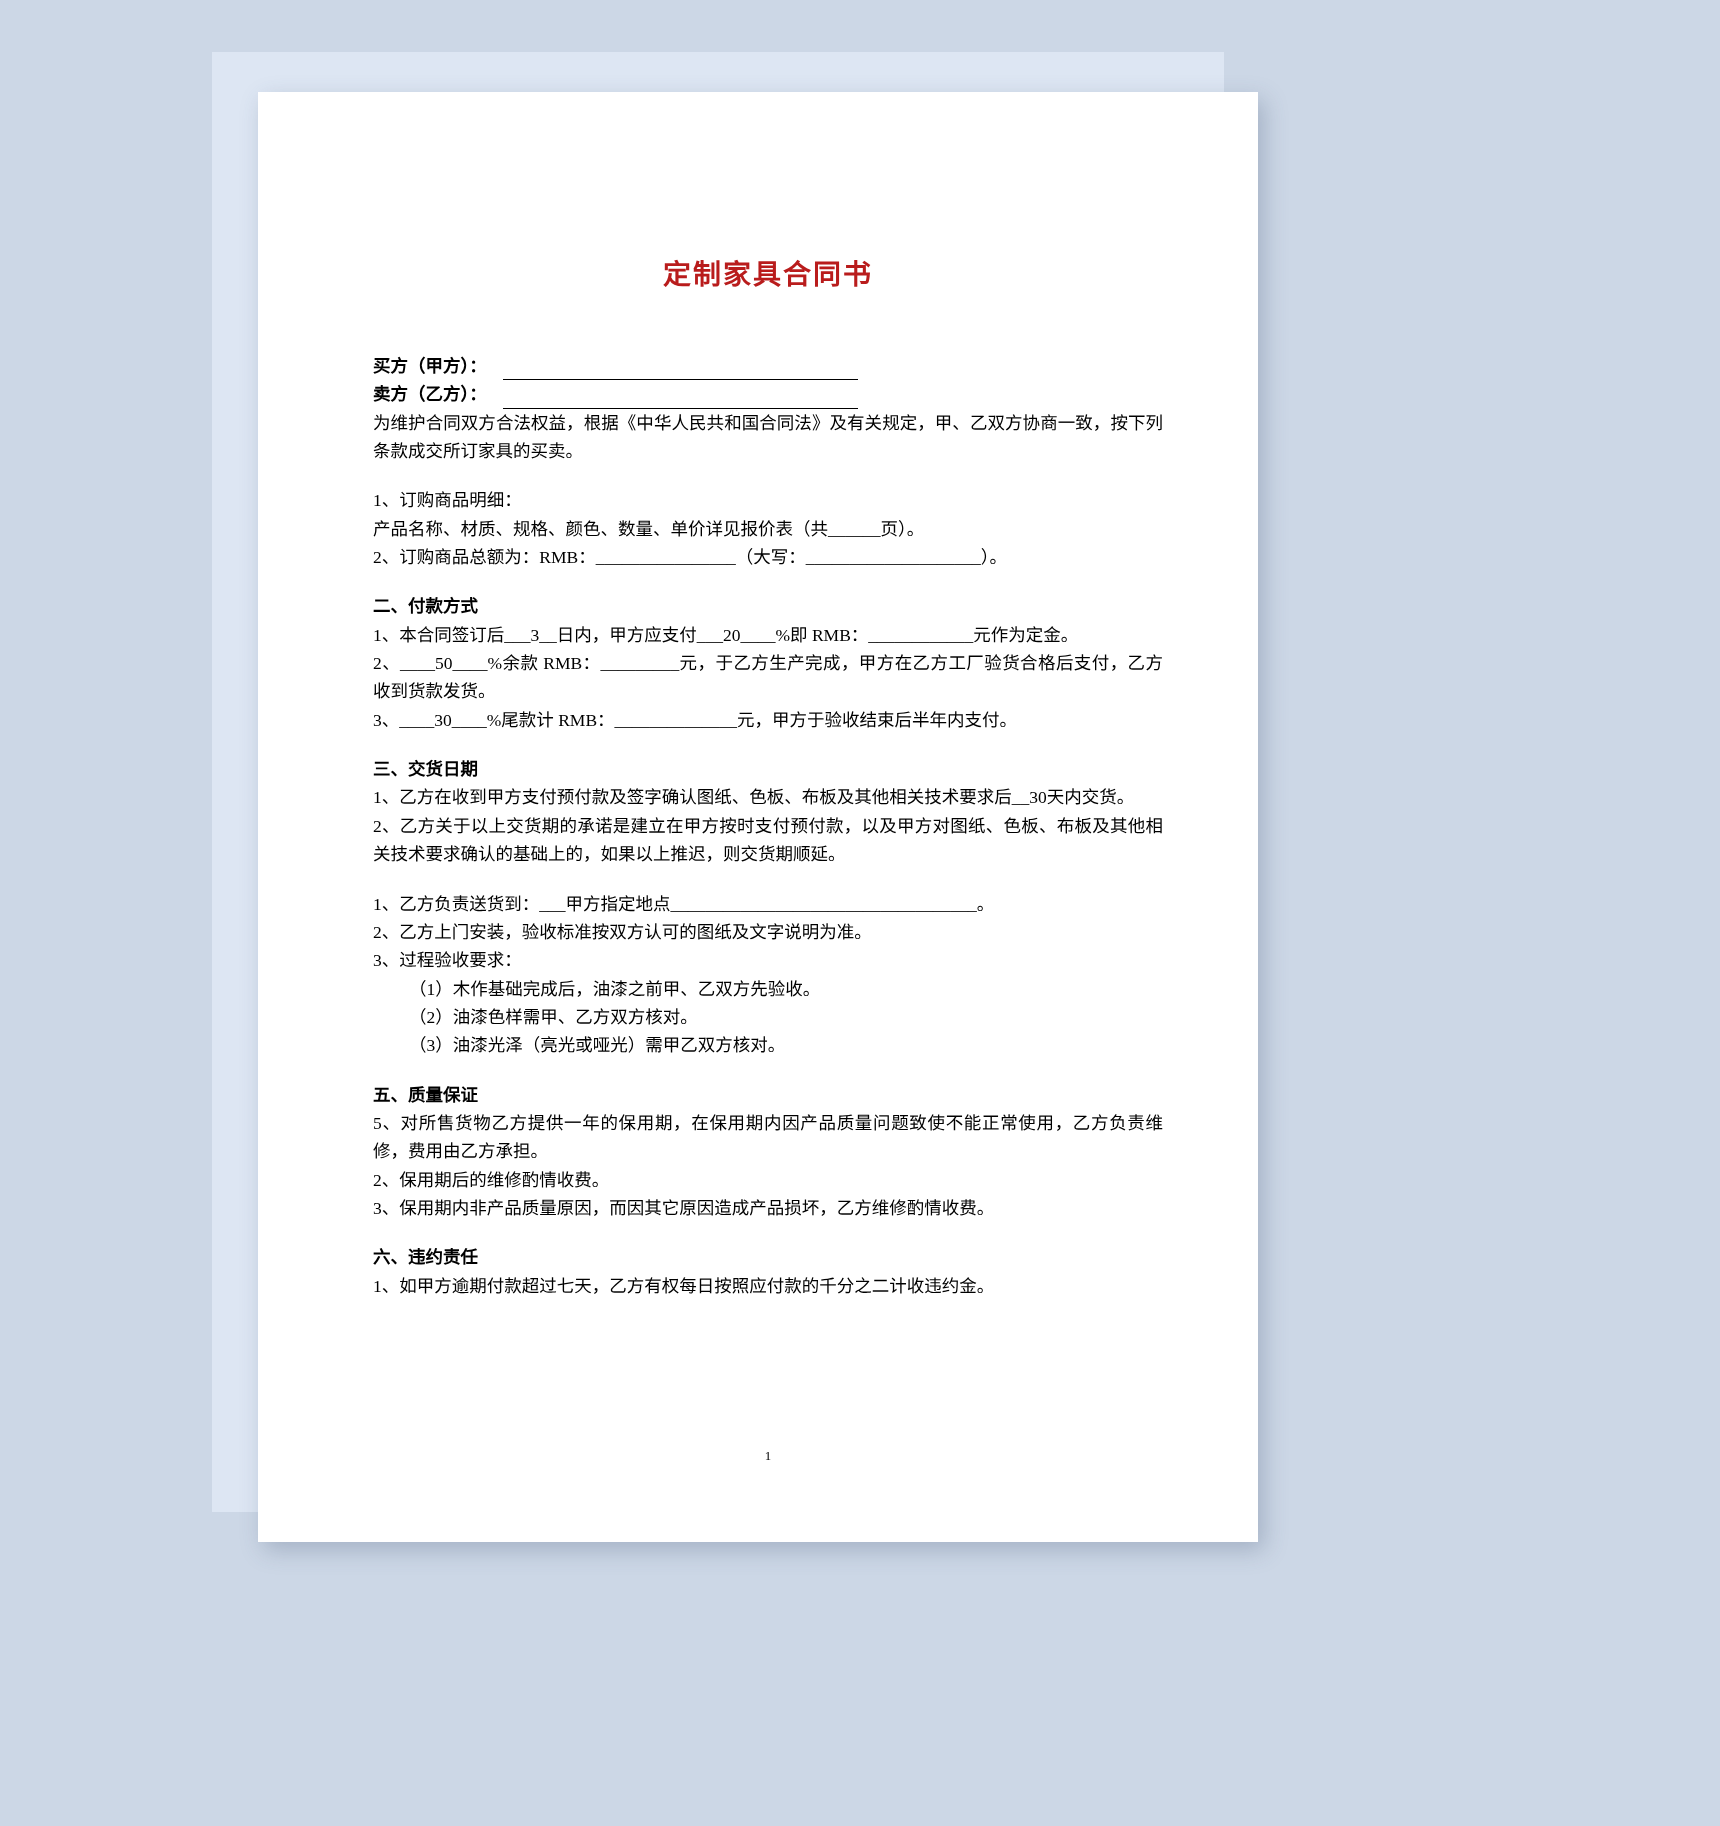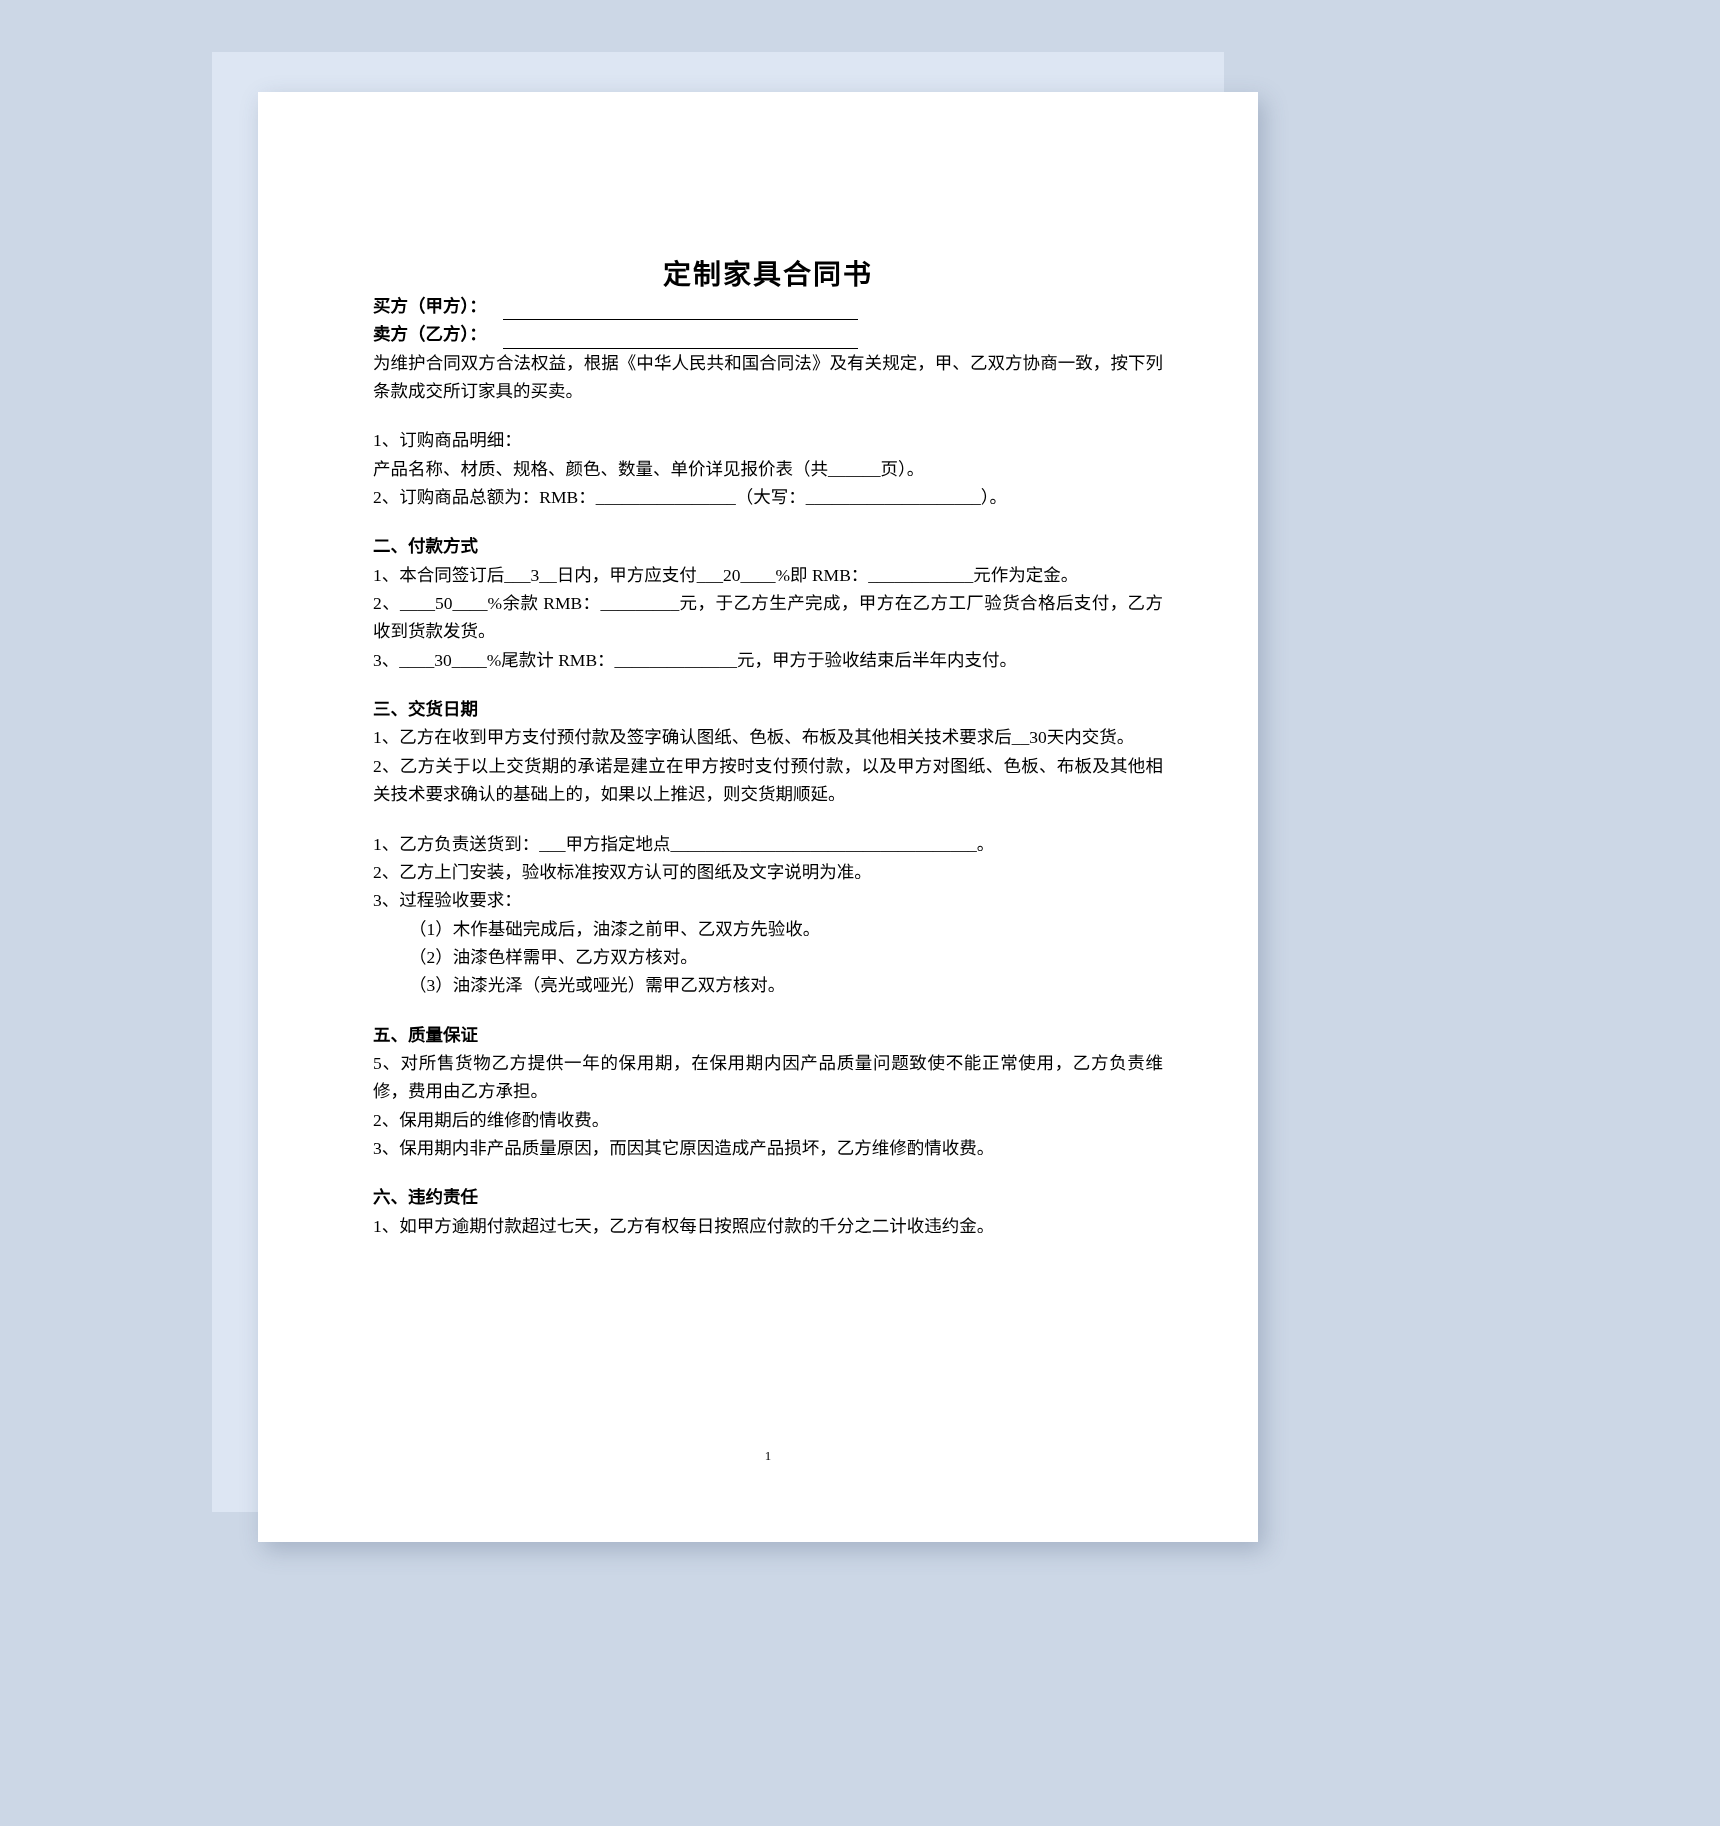--- a/index.html
+++ b/index.html
@@ -47,24 +47,25 @@
   }
 
   .doc-title {
     text-align: center;
     font-family: "Liberation Sans", "DejaVu Sans", sans-serif;
     font-weight: bold;
     font-size: 28px;
     letter-spacing: 2px;
     margin-top: 160px;
     margin-bottom: 0;
-    color: #000000;
+    color: #b91c1c;
   }
 
   .body-block {
+    margin-top: 60px;
     font-size: 17.5px;
     line-height: 1.62;
     color: #000;
     text-align: justify;
   }
 
   p {
     margin: 0;
   }
 

